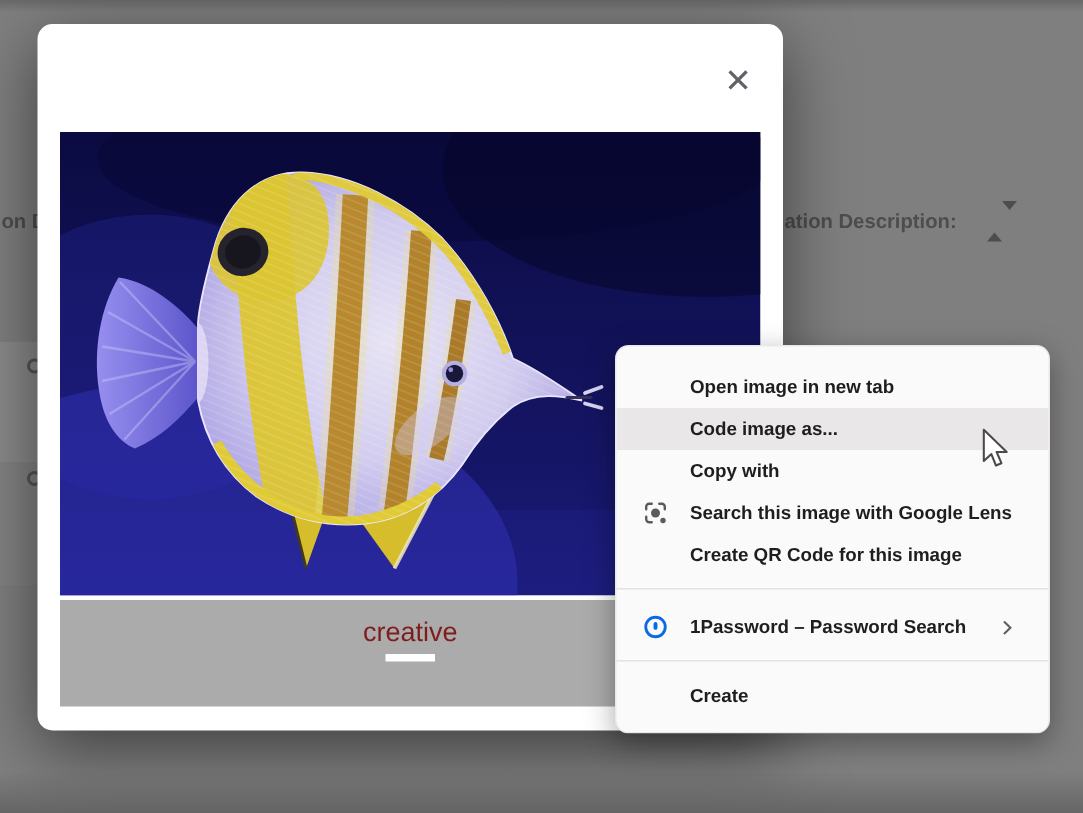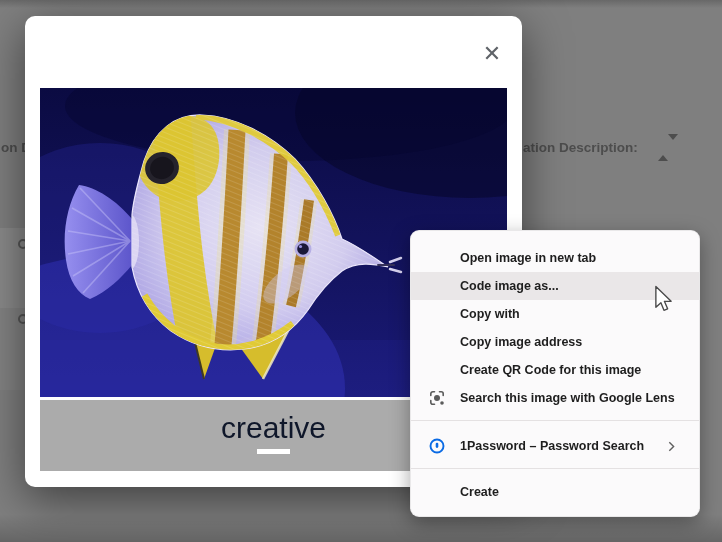--- a/index.html
+++ b/index.html
@@ -30,21 +30,21 @@
   
   .modal{position:absolute;left:25px;top:16px;width:497px;height:471px;background:#ffffff;
     border-radius:10px;box-shadow:0 12px 45px rgba(0,0,0,0.5);z-index:1;}
   .close-btn{position:absolute;top:24px;right:16px;width:28px;height:28px;
     display:flex;align-items:center;justify-content:center;
     font-size:22px;color:#5f6368;line-height:1;cursor:pointer;user-select:none;}
   .photo{position:absolute;left:15px;top:72px;width:467px;height:309px;}
   .photo svg{display:block;}
   .caption{position:absolute;left:15px;top:384px;width:467px;height:71px;background:#ababab;
     display:flex;flex-direction:column;align-items:center;}
-  .caption-link{margin-top:11px;font-size:30px;color:#0f172a;cursor:pointer;}
+  .caption-link{margin-top:11px;font-size:18px;color:#7f1d1d;cursor:pointer;}
   .caption-underline{width:33px;height:5px;background:#ffffff;margin-top:4px;}
 
   
   .context-menu{position:absolute;left:410px;top:230px;width:290px;background:#fbfafb;
     border:1px solid rgba(0,0,0,0.07);box-sizing:border-box;
     border-radius:9px;box-shadow:0 6px 20px rgba(0,0,0,0.35);padding:13px 0 10px 0;z-index:5;font-weight:bold;}
   .menu-item{height:28px;line-height:28px;padding-left:49px;font-size:12.5px;color:#1e1e1e;
     position:relative;cursor:default;white-space:nowrap;}
   .menu-item.hovered{background:#eae7e8;}
   .menu-sep{height:1px;background:#e4e1e2;margin:8px 0 11px 0;}
@@ -168,30 +168,29 @@
   <div class="caption">
     <div class="caption-link">creative</div>
     <div class="caption-underline"></div>
   </div>
 </div>
 
 <div class="context-menu">
   <div class="menu-item">Open image in new tab</div>
   <div class="menu-item hovered">Code image as...</div>
   <div class="menu-item">Copy with</div>
-  <div class="menu-item">Copy image address</div>
-  <div class="menu-item">Create QR Code for this image</div>
   <div class="menu-item">
     <svg class="menu-icon" viewBox="0 0 16 16">
       <path d="M5.5,1.8 H3.8 A2,2 0 0 0 1.8,3.8 V5.5 M10.5,1.8 h1.7 A2,2 0 0 1 14.2,3.8 V5.5 M1.8,10.5 v1.7 A2,2 0 0 0 3.8,14.2 H5.5" fill="none" stroke="#5b5b5b" stroke-width="1.6" stroke-linecap="round"></path>
       <circle cx="8" cy="8" r="3" fill="#5b5b5b"></circle>
       <circle cx="13" cy="13" r="1.8" fill="#5b5b5b"></circle>
     </svg>
     <span>Search this image with Google Lens</span>
   </div>
+  <div class="menu-item">Create QR Code for this image</div>
   <div class="menu-sep"></div>
   <div class="menu-item">
     <svg class="menu-icon" viewBox="0 0 16 16">
       <circle cx="8" cy="8" r="6.5" fill="none" stroke="#0a6ae4" stroke-width="1.9"></circle>
       <rect x="6.7" y="4.7" width="2.6" height="5.2" rx="1.3" fill="#0a6ae4"></rect>
     </svg>
     <span>1Password – Password Search</span>
     <svg class="submenu-chevron" width="7" height="11" viewBox="0 0 7 11">
       <path d="M1.3 1.3 L5.6 5.5 L1.3 9.7" fill="none" stroke="#5f5f5f" stroke-width="1.4"></path>
     </svg>

